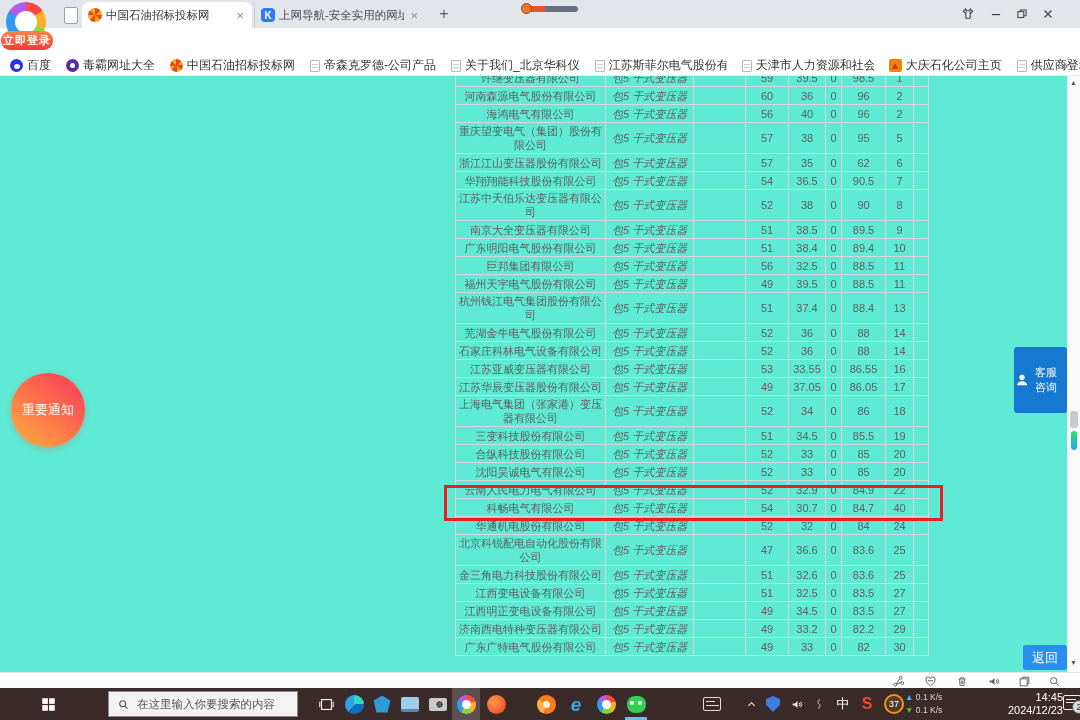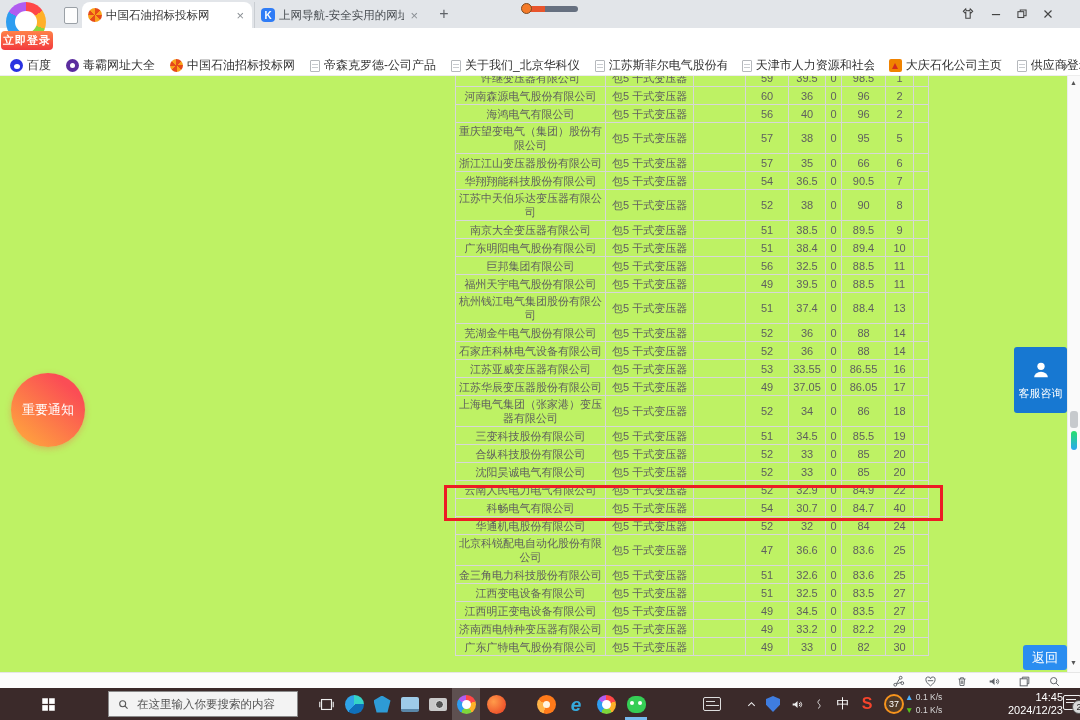--- a/index.html
+++ b/index.html
@@ -3,21 +3,21 @@
 <meta charset="utf-8">
 <style>
   html,body{margin:0;padding:0;}
   #screen{position:relative;width:1080px;height:720px;background:#fff;overflow:hidden;
           font-family:"Liberation Sans","DejaVu Sans",sans-serif;-webkit-font-smoothing:antialiased;}
   
   .tabbar{position:absolute;left:0;top:0;width:1080px;height:28px;background:#e2e5e9;}
   .browser-logo{position:absolute;left:6px;top:2px;width:40px;height:40px;border-radius:50%;z-index:6;
     background:conic-gradient(#ff4747 0 55deg,#ffb028 55deg 110deg,#8ed63c 110deg 170deg,#2dce77 170deg 215deg,#2e9df0 215deg 300deg,#b05cf0 300deg 360deg);}
   .browser-logo::after{content:"";position:absolute;left:9px;top:9px;width:22px;height:22px;border-radius:50%;background:#fff;}
-  .login-badge{position:absolute;left:1px;top:31px;width:52px;height:19px;z-index:7;border-radius:4px;
+  .login-badge{position:absolute;left:1px;top:31px;width:52px;height:19px;z-index:7;border-radius:9px;
     background:linear-gradient(180deg,#ff8248,#f23a3e);color:#fff;font-size:11px;font-weight:bold;
     display:flex;align-items:center;justify-content:center;letter-spacing:1px;}
   .mini-page{position:absolute;left:64px;top:7px;width:12px;height:15px;background:#fdfdfd;border:1px solid #9aa0a6;border-radius:2px;}
   .tab{position:absolute;top:2px;height:26px;display:flex;align-items:center;padding:0 6px;box-sizing:border-box;}
   .tab.active{left:82px;width:170px;background:#fff;border-radius:8px 8px 0 0;}
   .tab.inactive{left:254px;width:172px;border-left:1px solid #c9cdd2;}
   .tab-title{flex:1;font-size:11.5px;color:#333;white-space:nowrap;overflow:hidden;margin:0 4px;}
   .tab.inactive .tab-title{color:#474c51;}
   .tab-close{font-size:13px;color:#8a8f94;padding:0 2px;line-height:1;}
   .petro-ic{width:14px;height:14px;border-radius:50%;flex:none;
@@ -59,32 +59,32 @@
     background:conic-gradient(#e64a19 0 45deg,#f9a11b 45deg 90deg,#e64a19 90deg 135deg,#f9a11b 135deg 180deg,#e64a19 180deg 225deg,#f9a11b 225deg 270deg,#e64a19 270deg 315deg,#f9a11b 315deg);}
   .page-icon{width:10px;height:12px;background:#fff;border:1px solid #b5b8bc;border-radius:1px;box-sizing:border-box;
     background-image:linear-gradient(#c9ccd0 1px,transparent 1px),linear-gradient(#c9ccd0 1px,transparent 1px);
     background-size:6px 3px;background-position:1px 3px,1px 6px;background-repeat:no-repeat;}
   .daqing-icon{background:#f08300;border-radius:2px;}
   .daqing-icon::after{content:"";position:absolute;left:3px;top:4px;width:0;height:0;border-left:3.5px solid transparent;border-right:3.5px solid transparent;border-bottom:6px solid #d42b1e;}
   .folder-icon{width:13px;height:10px;border:1px solid #a7aaae;border-radius:1px;box-sizing:border-box;margin-top:2px;}
   .folder-icon::before{content:"";position:absolute;left:0;top:-3px;width:5px;height:2px;border:1px solid #a7aaae;border-bottom:none;border-radius:1px 1px 0 0;}
   .bm-more{position:absolute;right:12px;font-size:12px;color:#666;}
   
-  #content{position:absolute;left:0;top:76px;width:1080px;height:596px;background:#bef264;overflow:hidden;}
+  #content{position:absolute;left:0;top:76px;width:1080px;height:596px;background:#5eead4;overflow:hidden;}
   table.res{position:absolute;left:455px;top:-8px;border-collapse:collapse;table-layout:fixed;width:473px;}
   table.res td{border:1px solid #d7d7d7;font-size:11px;color:#5f5f5f;text-align:center;
     padding:1px 2px;line-height:14px;word-break:break-all;height:15px;}
   table.res td.co{width:150px;}
-  table.res td.pk{text-align:left;padding-left:6px;}
+  table.res td.pk{text-align:left;padding-left:6px;font-style:italic;}
   #red-box{position:absolute;left:444px;width:493px;height:30px;border:3px solid #ed1c24;z-index:5;top:460px;}
   .notice-bubble{position:absolute;left:11px;top:297px;width:74px;height:74px;border-radius:50%;
     background:linear-gradient(40deg,#ffb03a,#fb4d55 80%);color:#fff;font-size:13px;
     display:flex;align-items:center;justify-content:center;box-shadow:0 2px 6px rgba(250,80,80,.35);}
   .service-btn{position:absolute;left:1014px;top:271px;width:53px;height:66px;background:#1778d2;border-radius:3px;
-    display:flex;flex-direction:column;align-items:center;justify-content:center;gap:5px;color:#fff;}
+    display:flex;flex-direction:row;align-items:center;justify-content:center;gap:5px;color:#fff;}
   .service-btn span{font-size:11px;}
   .back-btn{position:absolute;left:1023px;top:569px;width:44px;height:25px;background:#2a8df0;border-radius:3px;
     color:#fff;font-size:13px;display:flex;align-items:center;justify-content:center;}
   .pg-scroll{position:absolute;right:0;top:0;width:12px;height:596px;background:#fafafa;border-left:1px solid #ececec;}
   .pg-up{position:absolute;left:2px;top:3px;font-size:7px;color:#555;}
   .pg-down{position:absolute;left:2px;bottom:6px;font-size:7px;color:#555;}
   .pg-thumb{position:absolute;left:2px;top:335px;width:8px;height:17px;background:#c7cacd;border-radius:3px;}
   .pg-grad{position:absolute;left:3px;top:355px;width:6px;height:19px;border-radius:3px;
     background:linear-gradient(180deg,#27e06b,#2aa7f2);}
   
@@ -391,21 +391,21 @@
             <td>5</td>
             <td></td>
           </tr>
           <tr>
             <td class="co">浙江江山变压器股份有限公司</td>
             <td class="pk">包5 干式变压器</td>
             <td></td>
             <td>57</td>
             <td>35</td>
             <td>0</td>
-            <td>66</td>
+            <td>62</td>
             <td>6</td>
             <td></td>
           </tr>
           <tr>
             <td class="co">华翔翔能科技股份有限公司</td>
             <td class="pk">包5 干式变压器</td>
             <td></td>
             <td>54</td>
             <td>36.5</td>
             <td>0</td>

